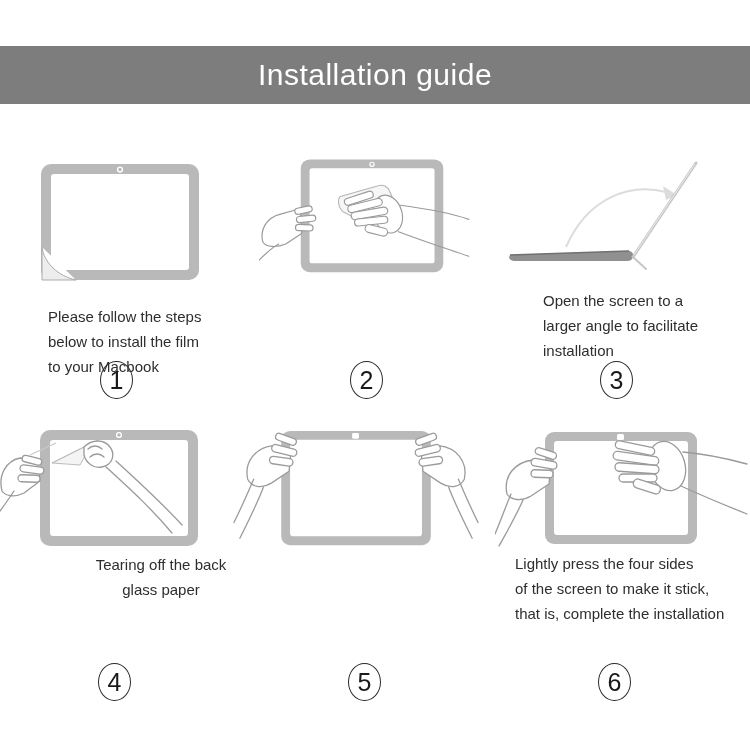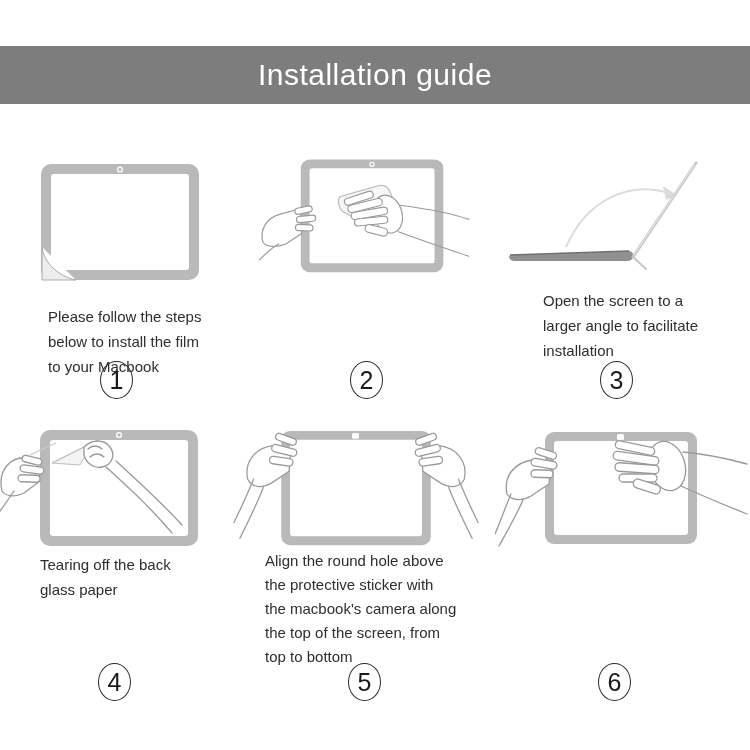--- a/index.html
+++ b/index.html
@@ -18,21 +18,21 @@
   .i1{left:40px;top:163px;width:160px;height:118px;}
   .i2{left:245px;top:156px;width:240px;height:132px;}
   .i3{left:500px;top:155px;width:240px;height:120px;}
   .i4{left:0px;top:425px;width:250px;height:128px;}
   .i5{left:232px;top:428px;width:250px;height:126px;}
   .i6{left:495px;top:424px;width:255px;height:130px;}
   
   .c1{left:48px;top:288px;width:200px;margin-top:16px;}
   .c2{left:283px;top:288px;width:200px;}
   .c3{left:543px;top:288px;width:210px;}
-  .c4{left:40px;top:552px;width:210px;}
+  .c4{left:56px;top:552px;width:210px;text-align:center;}
   .c5{left:265px;top:549px;width:225px;line-height:24px;}
   .c6{left:515px;top:551px;width:235px;}
   
   .n1{left:100px;top:361px;} .n2{left:350px;top:361px;} .n3{left:600px;top:361px;}
   .n4{left:98px;top:663px;}  .n5{left:348px;top:663px;} .n6{left:598px;top:663px;}
   
   .hand{fill:#ffffff;stroke:#9a9a9a;stroke-width:1.3;stroke-linejoin:round;stroke-linecap:round;}
   .armline{fill:none;stroke:#9a9a9a;stroke-width:1.3;stroke-linecap:round;}
 </style>
 </head>
@@ -164,25 +164,23 @@
   </div>
 
   <div class="caption c1">Please follow the steps
 below to install the film
 to your Macbook</div>
   <div class="caption c3">Open the screen to a
 larger angle to facilitate
 installation</div>
   <div class="caption c4">Tearing off the back
 glass paper</div>
-  <div class="caption c5">Align the round hole above
-the protective sticker with
-the macbook's camera along
-the top of the screen, from
-top to bottom</div>
+  <div class="caption c6">Lightly press the four sides
+of the screen to make it stick,
+that is, complete the installation</div>
 
   <div class="badge n1">
     <span>1</span>
   </div>
   <div class="badge n2">
     <span>2</span>
   </div>
   <div class="badge n3">
     <span>3</span>
   </div>

